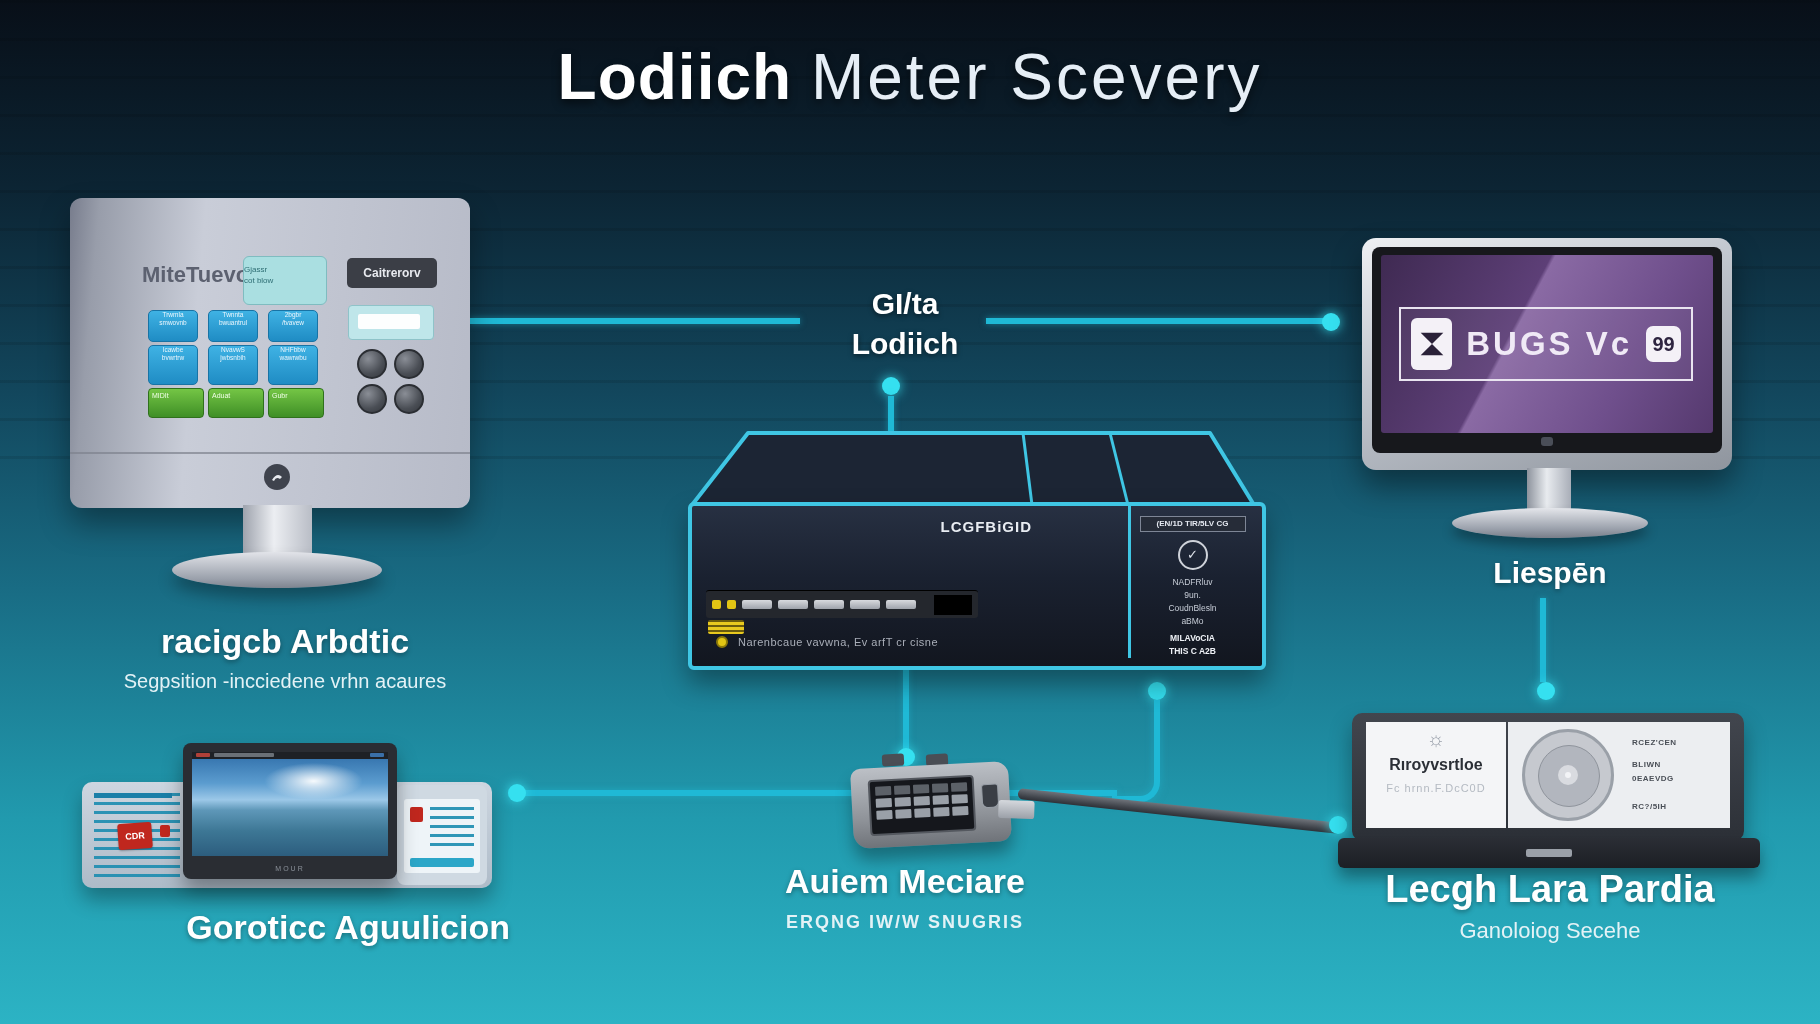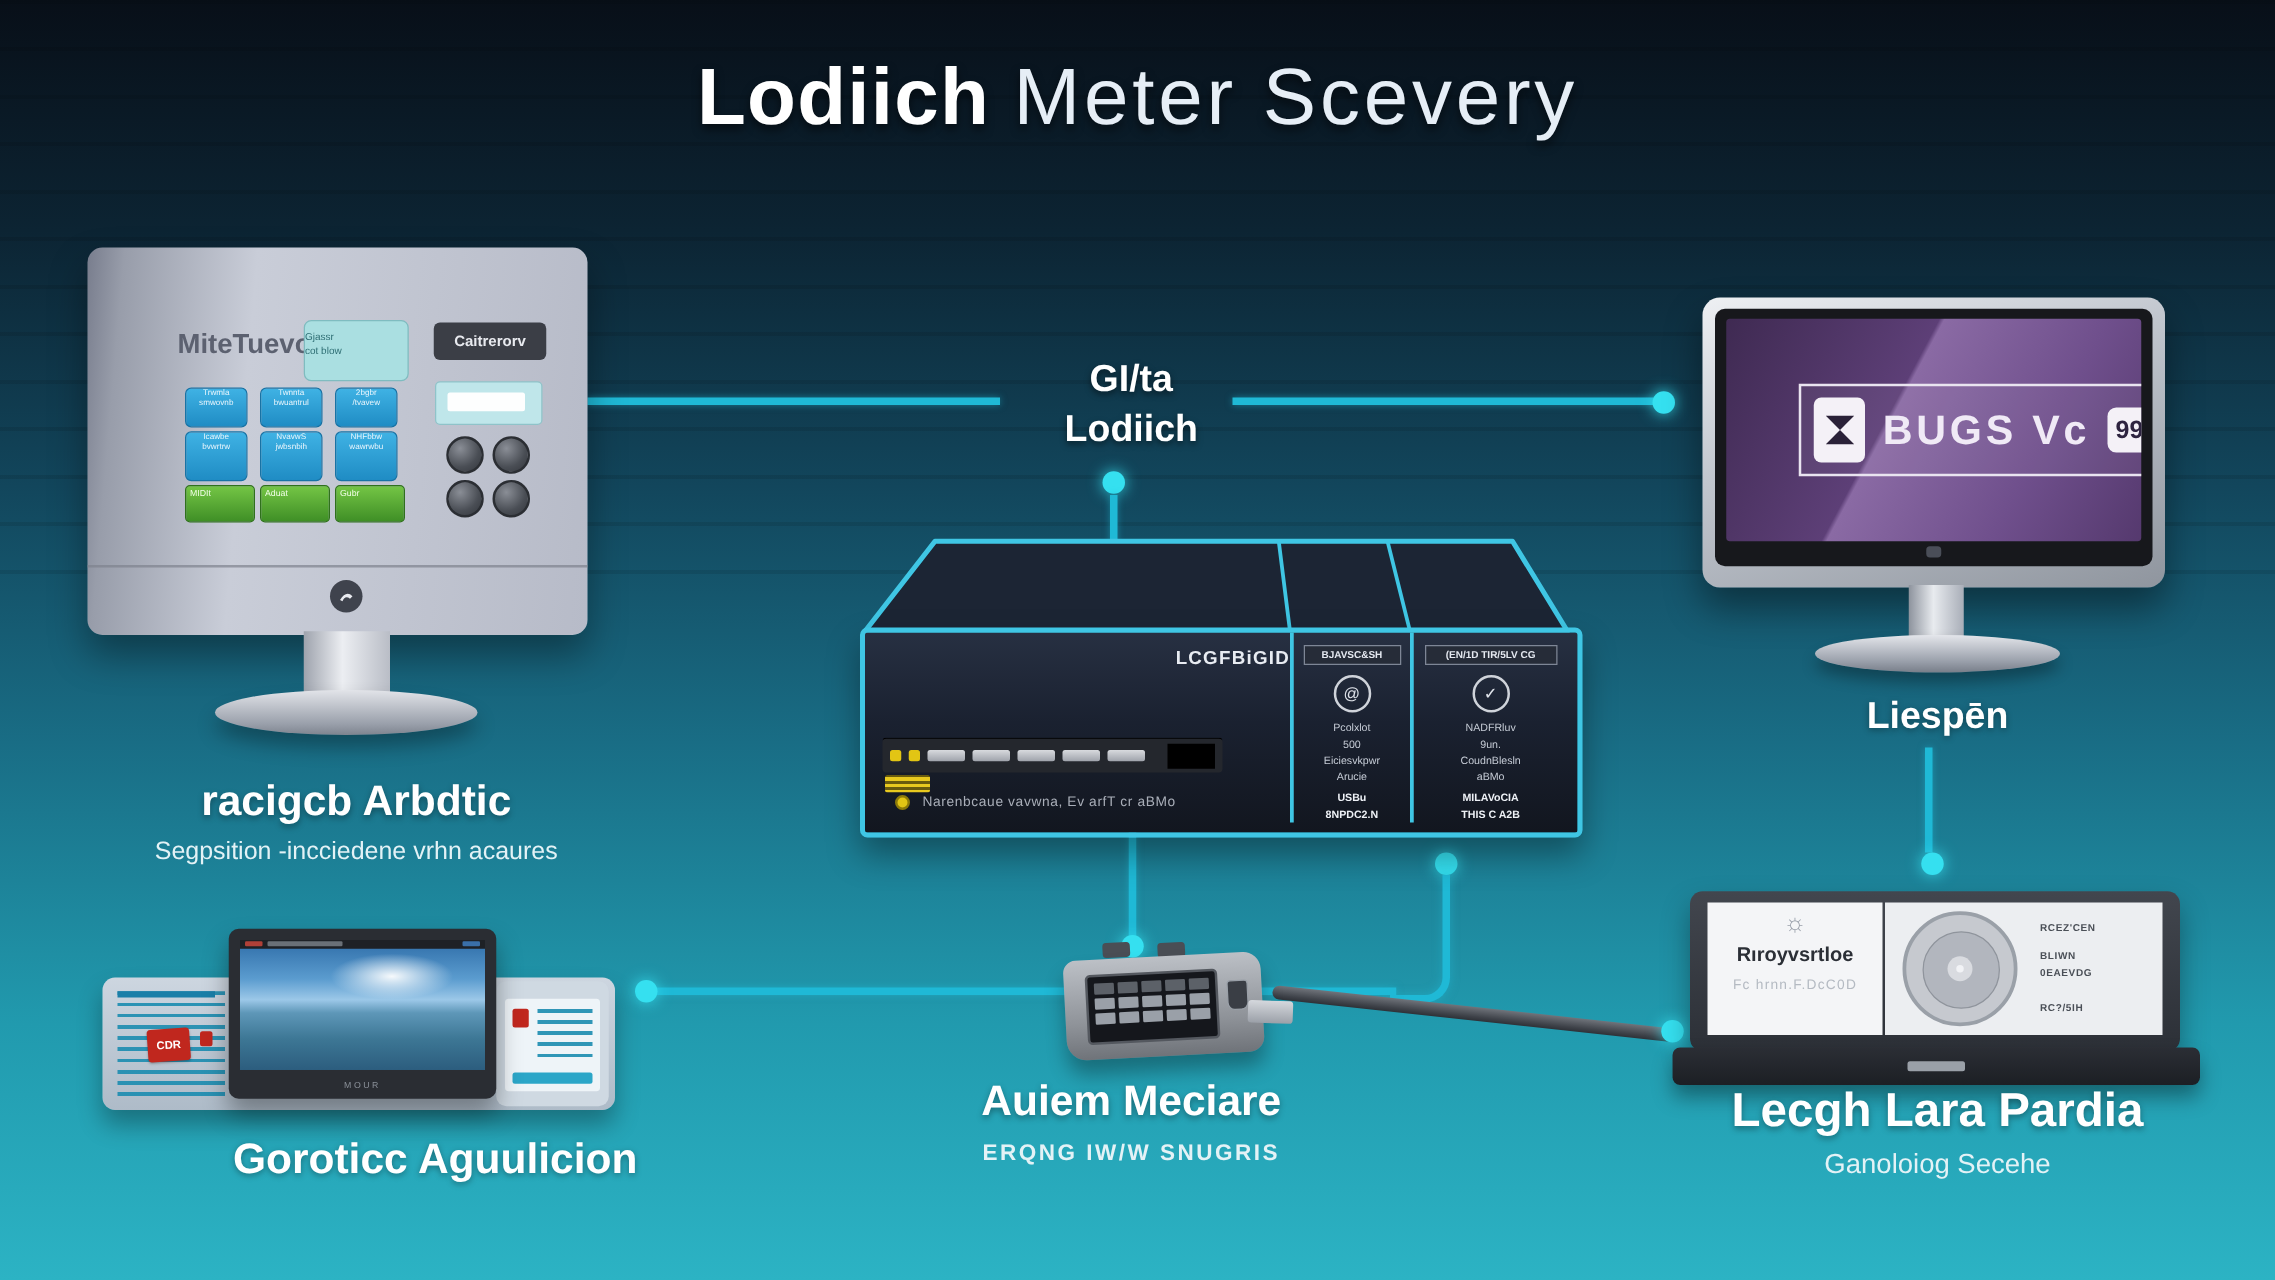--- a/index.html
+++ b/index.html
@@ -87,21 +87,21 @@
   .ad-plug{left:146px;top:40px;width:36px;height:18px;background:linear-gradient(180deg,#d5d8dd,#9ba0a8);border-radius:3px;transform:rotate(5deg);}
   .cable{left:1018px;top:788px;width:325px;height:11px;border-radius:6px;transform:rotate(6.2deg);transform-origin:left center;
     background:linear-gradient(180deg,#70747b,#3f434a 70%,#2e3137);}
   
   .mon-frame{left:1362px;top:238px;width:370px;height:232px;border-radius:14px;
     background:linear-gradient(160deg,#eef0f3,#c2c7cf 40%,#8f959e);box-shadow:0 16px 30px rgba(0,0,0,.4);}
   .mon-bezel{left:10px;top:9px;width:350px;height:206px;background:#17181c;border-radius:8px;}
   .mon-screen{left:9px;top:8px;width:332px;height:178px;border-radius:3px;overflow:hidden;
     background:linear-gradient(118deg,#3f2a52 0%,#5d3f77 40%,#8a6aa4 41%,#6f4f8c 72%,#55396e 100%);}
   .mon-banner{position:absolute;left:18px;top:52px;width:294px;height:74px;border:2px solid #e9e4f0;
-    background:rgba(255,255,255,.05);display:flex;align-items:center;gap:14px;padding:0 10px;box-sizing:border-box;margin-left:40px;}
+    background:rgba(255,255,255,.05);display:flex;align-items:center;gap:14px;padding:0 10px;box-sizing:border-box;}
   .mon-logo-box{width:52px;height:52px;background:#f4f1f7;border-radius:6px;display:flex;align-items:center;justify-content:center;}
   .mon-logo-text{font-size:33px;font-weight:700;letter-spacing:3px;color:#f0eaf6;white-space:nowrap;}
   .mon-badge{margin-left:auto;width:44px;height:36px;background:#f4f1f7;border-radius:7px;color:#2e2440;
     font-size:20px;font-weight:700;text-align:center;line-height:36px;}
   .mon-cam{left:178px;top:192px;width:12px;height:9px;border-radius:3px;background:#4a4e58;}
   .mon-neck{left:1527px;top:468px;width:44px;height:58px;background:linear-gradient(90deg,#8d939d,#e8ebef 45%,#a9aeb8);}
   .mon-base{left:1452px;top:508px;width:196px;height:30px;border-radius:50%;
     background:linear-gradient(180deg,#e4e6eb,#9aa0ab 70%,#787e89);box-shadow:0 8px 12px rgba(0,0,0,.3);}
   
   .pl-body{left:1352px;top:713px;width:392px;height:128px;background:linear-gradient(180deg,#42464e,#2c3037);
@@ -251,33 +251,23 @@
       <span class="b"></span>
       <span class="b"></span>
       <span class="b"></span>
       <span class="b"></span>
       <span class="b"></span>
       <span class="blk"></span>
     </div>
     <div class="rack-sticker abs"></div>
     <div class="rack-notice abs">
       <span class="ic"></span>
-      <span class="tx">Narenbcaue vavwna, Ev arfT cr aBMo</span>
-    </div>
-
-    <div class="rack-panel abs" style="left:340px;width:96px;">
-      <div class="ptitle" style="width:76px;">BJAVSC&amp;SH</div>
-      <div class="picon">@</div>
-      <div class="pl" style="margin-top:6px;">Pcolxlot</div>
-      <div class="pl">500</div>
-      <div class="pl">Eiciesvkpwr</div>
-      <div class="pl">Arucie</div>
-      <div class="pl strong" style="margin-top:4px;">USBu</div>
-      <div class="pl strong">8NPDC2.N</div>
-    </div>
+      <span class="tx">Narenbcaue vavwna, Ev arfT cr cisne</span>
+    </div>
+
     <div class="rack-panel abs" style="left:436px;width:126px;">
       <div class="ptitle" style="width:104px;">(EN/1D TIR/5LV CG</div>
       <div class="picon">✓</div>
       <div class="pl" style="margin-top:6px;">NADFRluv</div>
       <div class="pl">9un.</div>
       <div class="pl">CoudnBlesln</div>
       <div class="pl">aBMo</div>
       <div class="pl strong" style="margin-top:4px;">MILAVoCIA</div>
       <div class="pl strong">THIS C A2B</div>
     </div>

